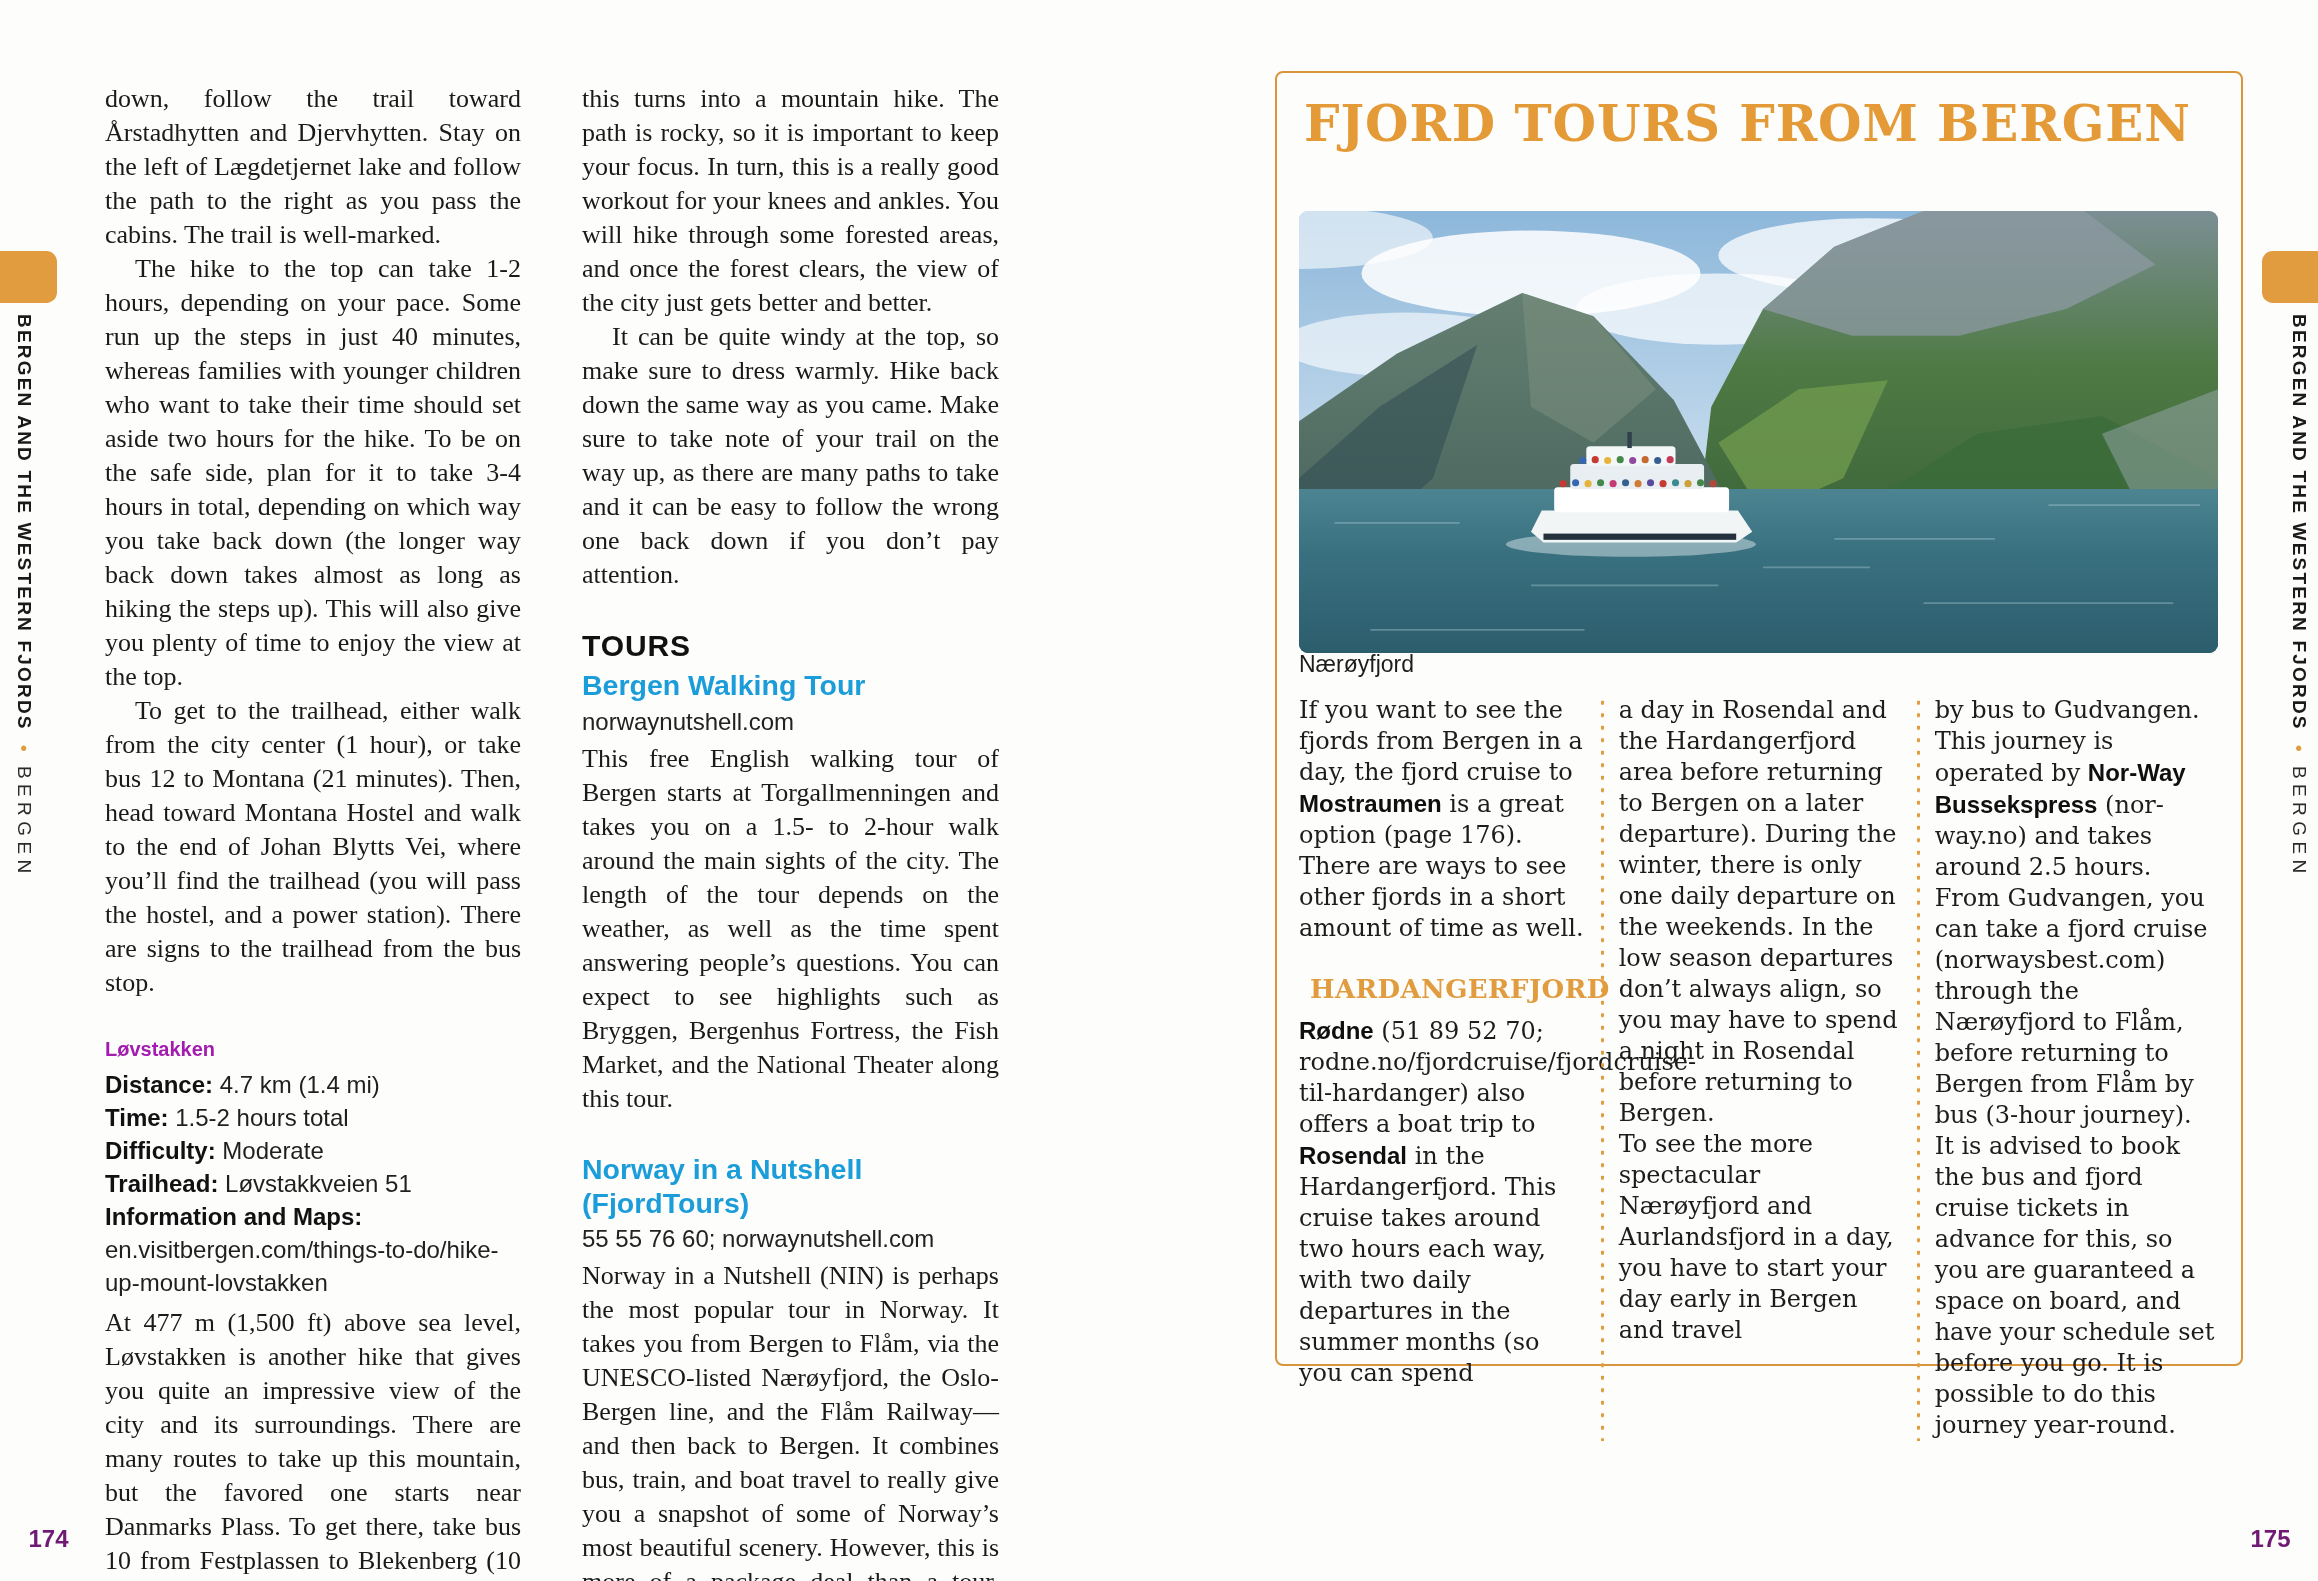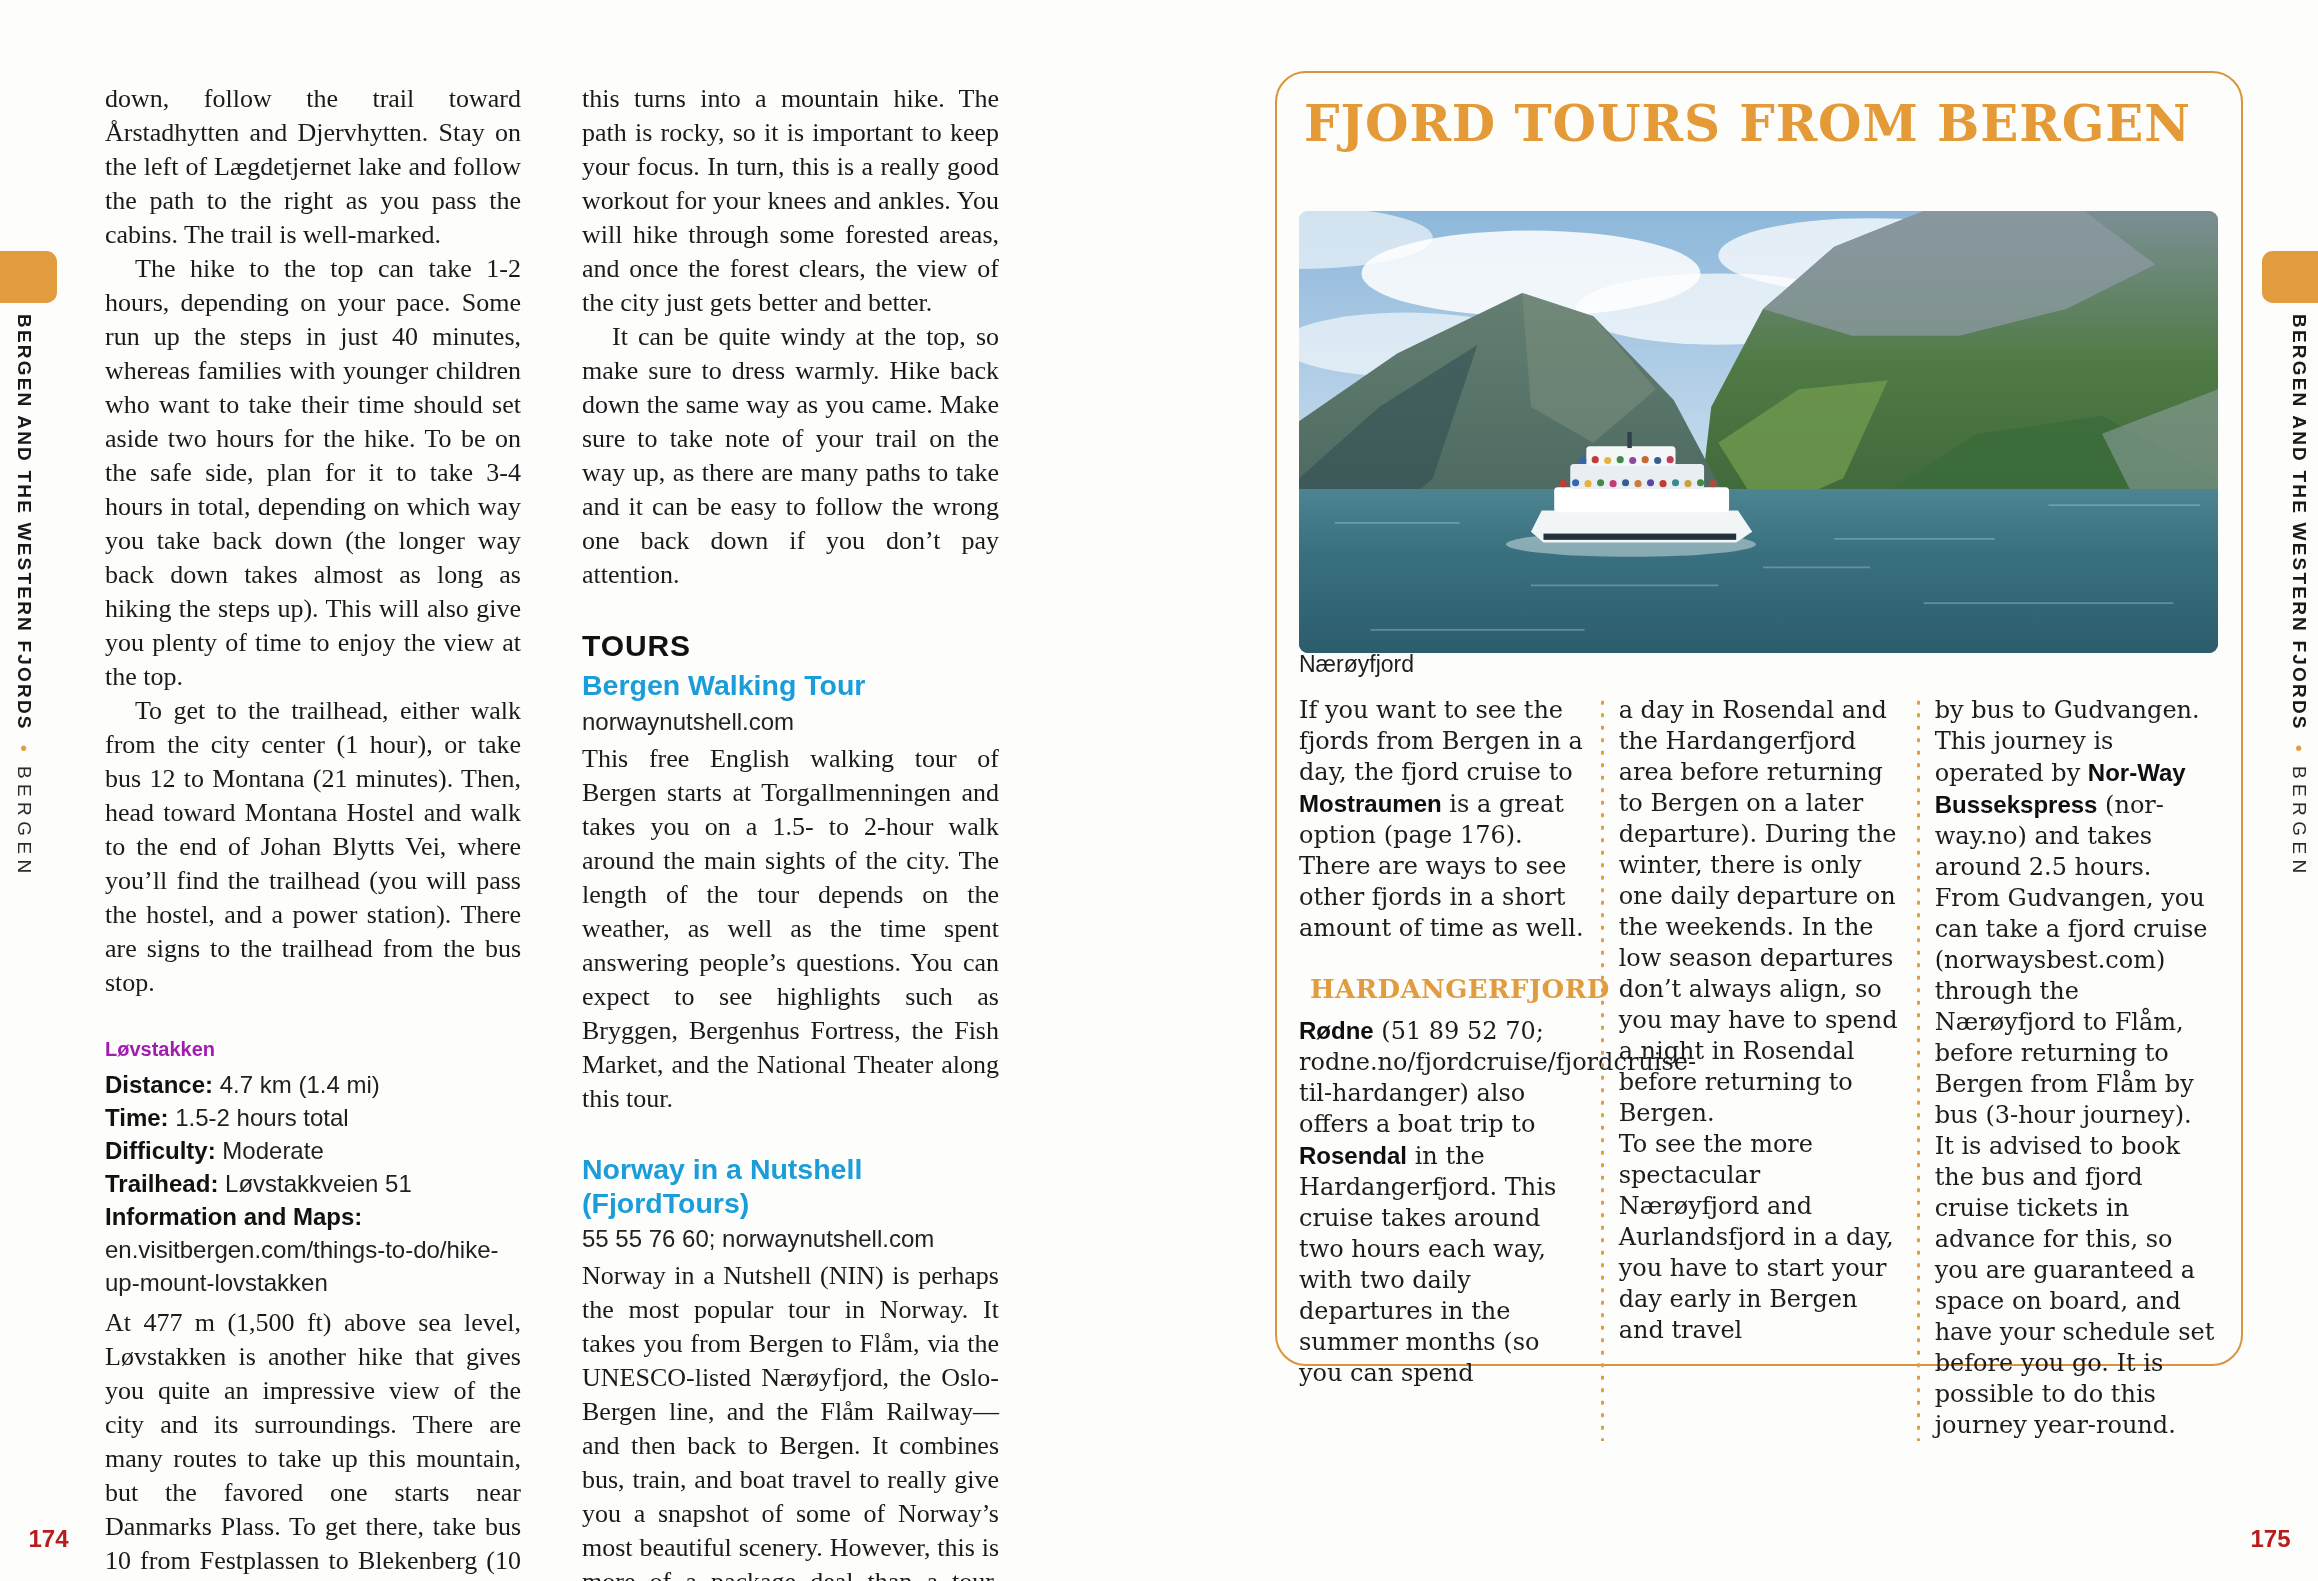--- a/index.html
+++ b/index.html
@@ -24,21 +24,21 @@
   }
   .vside-left { left:12.5px; }
   .vside-right { right:9px; }
   .vside .strong { font-weight:700; letter-spacing:2.2px; }
   .vside .dot { color:#e09c3e; font-weight:700; margin:9px 0; letter-spacing:0; }
   .vside .light { font-weight:400; letter-spacing:5.4px; color:#2b2b2b; }
   
   .pagenum {
     position:absolute; top:1525px;
     font-family:"Liberation Sans", sans-serif;
-    font-weight:700; font-size:24px; color:#b91c1c;
+    font-weight:700; font-size:24px; color:#701a75;
   }
   .pn-left { left:28.5px; }
   .pn-right { right:28.5px; }
   
   .lpage { position:absolute; left:105px; top:82px; width:923px; }
   .col { position:absolute; top:0; }
   .col1 { left:0; width:416px; }
   .col2 { left:477px; width:417px; }
   .ser {
     font-family:"Liberation Serif", serif;
@@ -72,21 +72,21 @@
   .contact {
     font-family:"Liberation Sans", sans-serif;
     font-size:24px; line-height:32px; color:#222;
     margin-bottom:3.6px;
   }
   .tour2 { margin-top:36px; }
   
   .callout {
     position:absolute; left:1275px; top:71px;
     width:968px; height:1295px;
-    border:2.7px solid #d9953b; border-radius:31px;
+    border:2.7px solid #d9953b; border-radius:8px;
     background:#fdfdfc;
   }
   .box-title {
     position:absolute; left:27px; top:21.4px;
     font-family:"DejaVu Serif", serif;
     font-weight:700; font-size:50px; letter-spacing:0.9px;
     color:#e49a36;
   }
   .photo {
     position:absolute; left:22px; top:138px;

